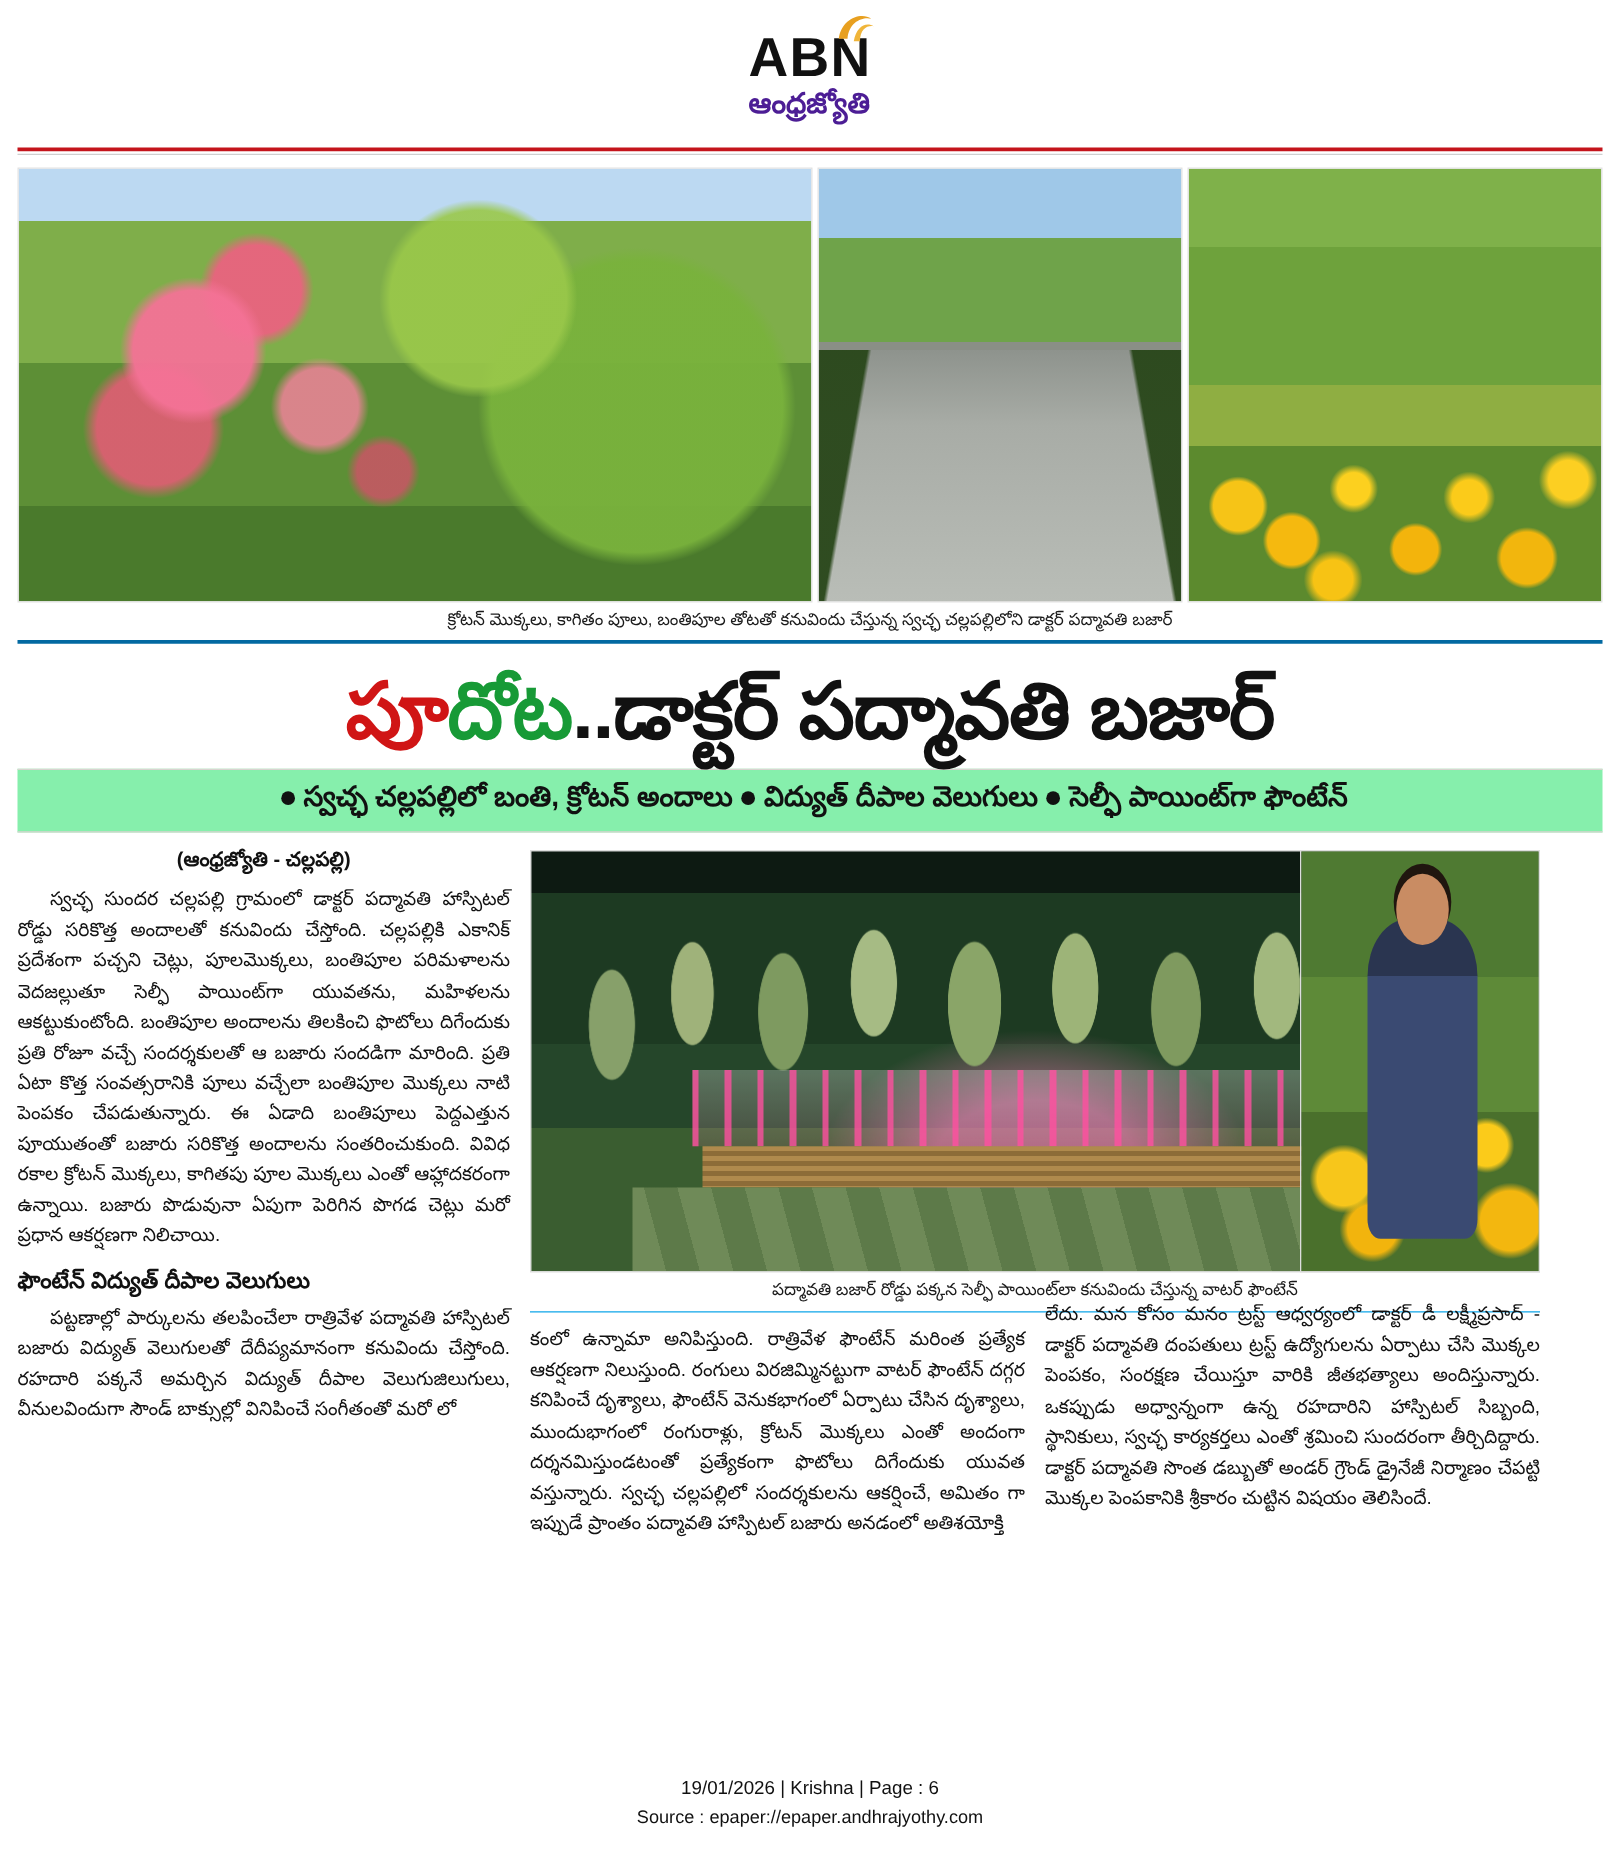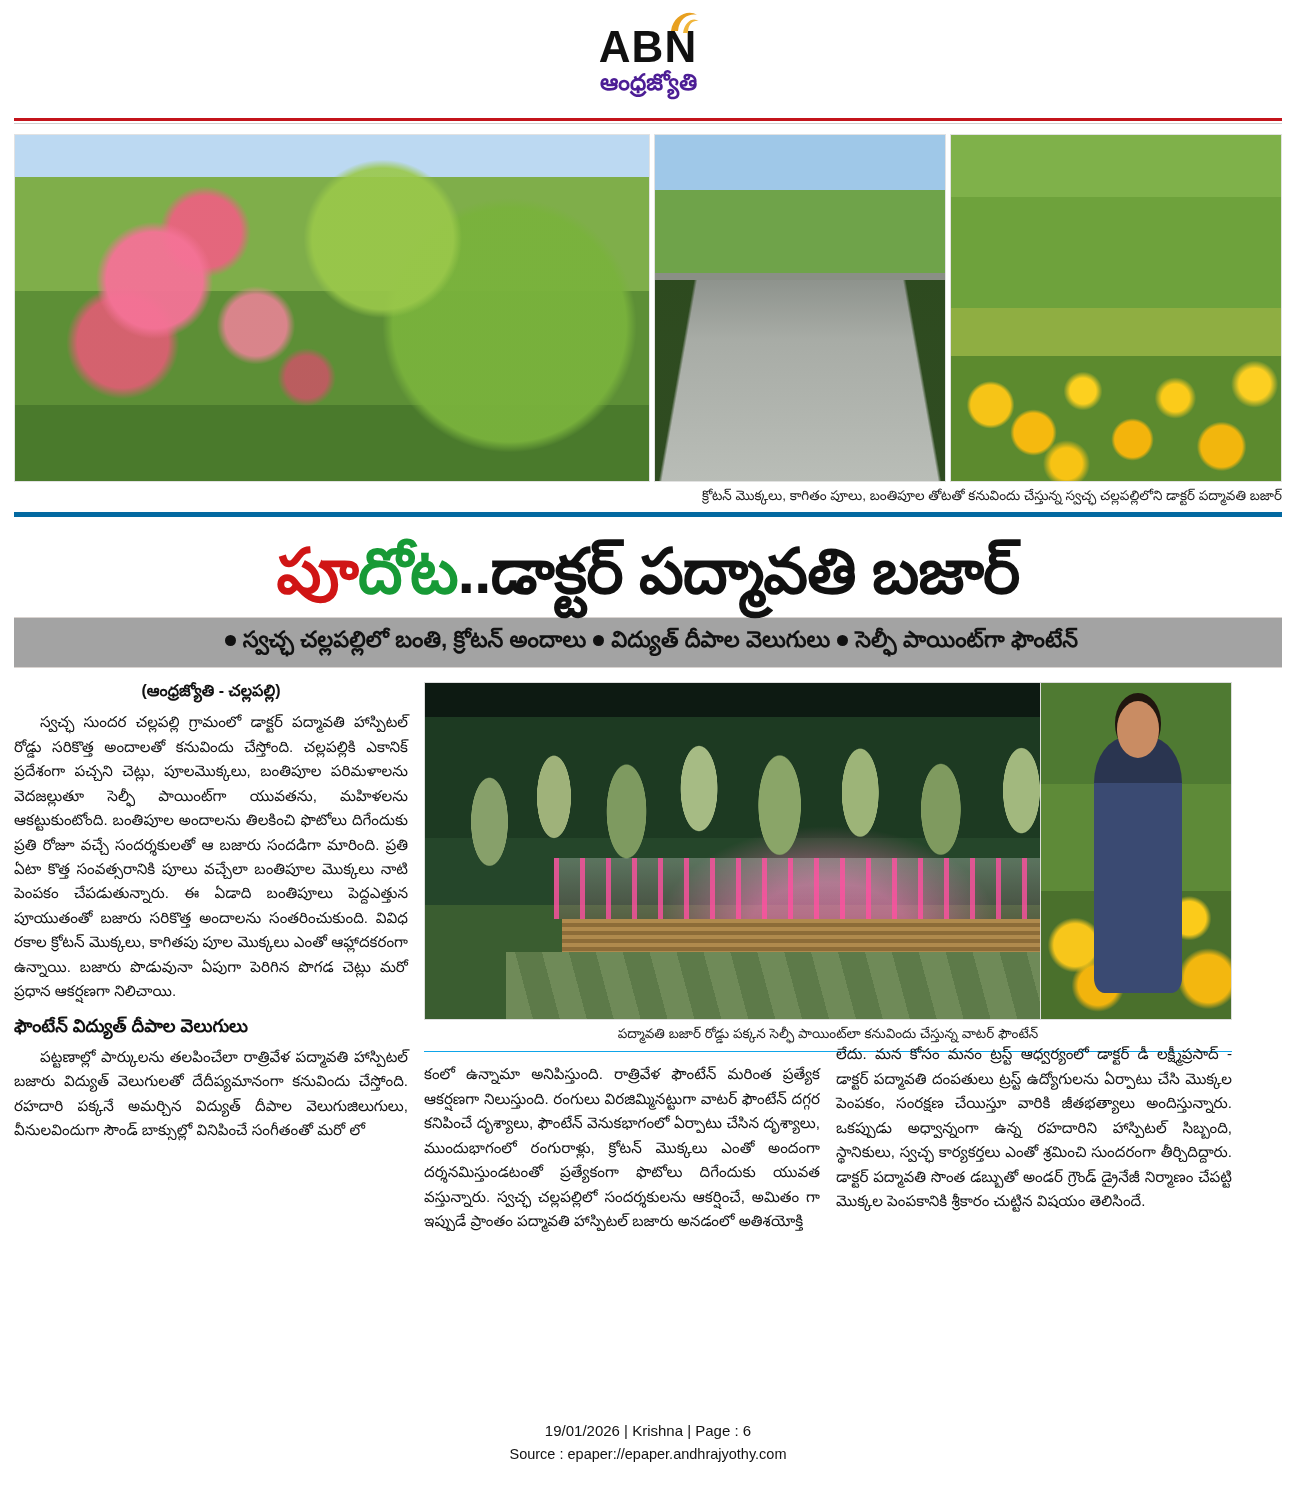--- a/index.html
+++ b/index.html
@@ -25,21 +25,21 @@
   
   .masthead {
     width: 100%;
     height: 118px;
     display: flex;
     align-items: center;
     justify-content: center;
     flex-direction: column;
   }
   .logo-wrap {
-    text-align: right;
+    text-align: left;
     line-height: 1;
   }
   .logo-abn {
     font-family: "Liberation Sans", sans-serif;
     font-weight: bold;
     font-size: 44px;
     letter-spacing: 1px;
     color: #111;
     position: relative;
     display: inline-block;
@@ -123,45 +123,45 @@
       radial-gradient(circle at 40% 74%, #fcd01f 0 4%, rgba(252,208,31,0) 6%),
       radial-gradient(circle at 55% 88%, #f3b40c 0 5%, rgba(243,180,12,0) 6%),
       radial-gradient(circle at 68% 76%, #fbcb1a 0 4%, rgba(251,203,26,0) 6%),
       radial-gradient(circle at 82% 90%, #f2b60d 0 5%, rgba(242,182,13,0) 6%),
       radial-gradient(circle at 92% 72%, #fccf22 0 4%, rgba(252,207,34,0) 6%),
       radial-gradient(circle at 35% 95%, #f7c314 0 4%, rgba(247,195,20,0) 6%),
       linear-gradient(180deg, #7fb14a 0 18%, #6ea23c 18% 50%, #8fae42 50% 64%, #5c8a2e 64% 100%);
   }
 
   .caption-top {
-    text-align: right;
+    text-align: center;
     font-size: 13.5px;
     color: #1a1a1a;
     margin: 6px 14px 0 14px;
     padding-bottom: 5px;
-    border-bottom: 5px solid #0369a1;
+    border-bottom: 3px solid #0369a1;
   }
 
   
   .headline {
     text-align: center;
     margin: 18px 14px 6px 14px;
     font-size: 63px;
     font-weight: bold;
     line-height: 1.15;
     letter-spacing: -1px;
     white-space: nowrap;
   }
   .hl-red { color: #d01515; }
   .hl-green { color: #179a36; }
   .hl-black { color: #111; }
 
   .subhead-band {
     margin: 10px 14px 0 14px;
-    background: #a3a3a3;
+    background: #86efac;
     border-top: 1px solid #d9d3d0;
     border-bottom: 1px solid #d9d3d0;
     padding: 9px 6px;
     text-align: center;
     font-size: 22.5px;
     font-weight: bold;
     color: #111;
     white-space: nowrap;
   }
   .bullet-dot {

